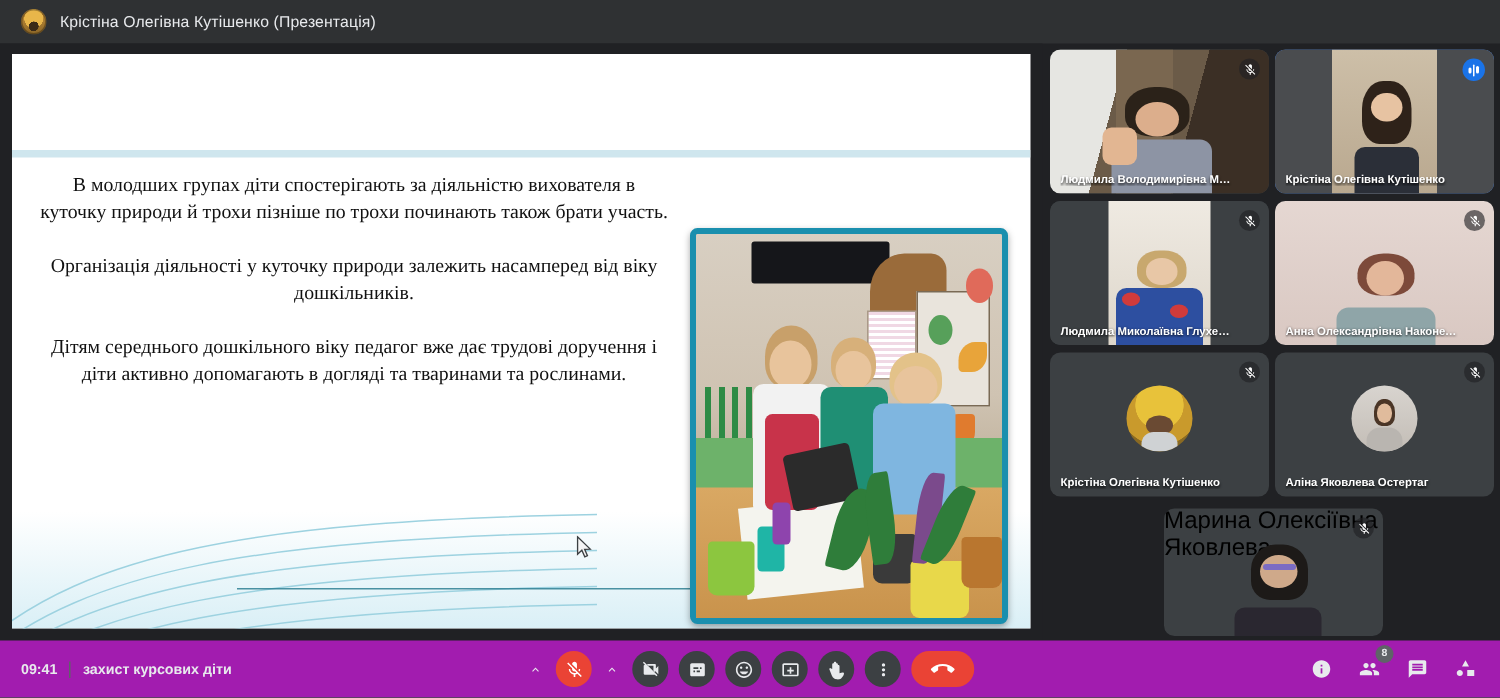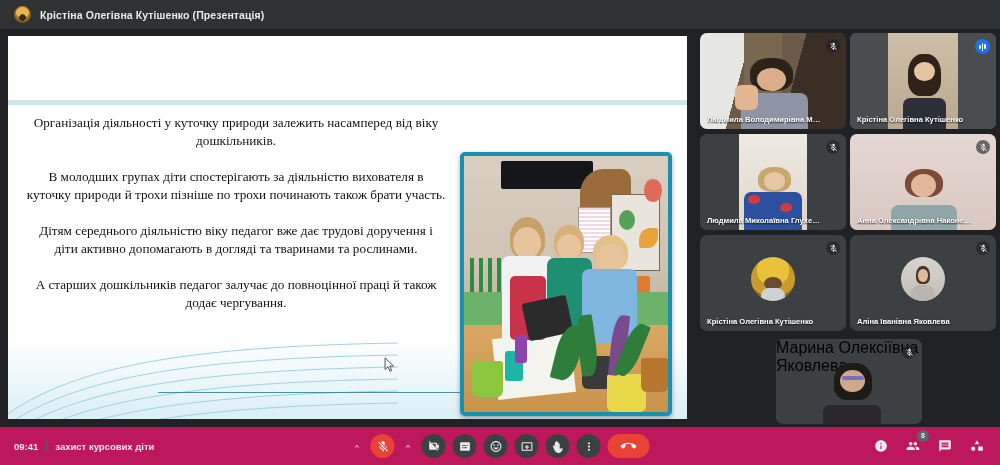--- a/index.html
+++ b/index.html
@@ -11,21 +11,21 @@
   
   #topbar { position:absolute; left:0; top:0; width:1000px; height:29px;
     background:#2f3133; display:flex; align-items:center; padding-left:14px; }
   #topbar .pres-chip { display:flex; align-items:center; gap:9px; }
   .tb-avatar { width:17px; height:17px; border-radius:50%;
     background:
       radial-gradient(circle at 50% 68%, #3a2a18 0 22%, transparent 23%),
       radial-gradient(circle at 50% 38%, #e8b64a 0 46%, transparent 47%),
       linear-gradient(#c9933a,#8a6527);
     box-shadow:inset 0 0 0 1px rgba(0,0,0,.3); }
-  .tb-title { color:#e8eaed; font-size:10.5px; font-weight:bold; letter-spacing:.1px; }
+  .tb-title { color:#e8eaed; font-size:10.5px; font-weight:normal; letter-spacing:.1px; }
 
   
   #stage { position:absolute; left:0; top:29px; width:695px; height:398px; background:#202124; }
 
   
   #slide { position:absolute; left:8px; top:7px; width:679px; height:383px;
     background:#ffffff; overflow:hidden; }
   .slide-header { position:absolute; left:0; top:0; width:679px; height:64px;
     background:#0c87a8; display:flex; align-items:center; justify-content:center; }
   .slide-header-under { position:absolute; left:0; top:64px; width:679px; height:5px;
@@ -97,21 +97,21 @@
   .avatar-circle { position:absolute; left:50%; top:46%; transform:translate(-50%,-50%);
     width:44px; height:44px; border-radius:50%; overflow:hidden; }
   .tile-pillar { position:absolute; top:0; bottom:0; }
 
   
   #self-tile { position:absolute; left:776px; top:339px; width:146px; height:85px;
     background:#3c4043; border-radius:7px; overflow:hidden; }
 
   
   #bottombar { position:absolute; left:0; bottom:0; width:1000px; height:38px;
-    background:#be185d; display:flex; align-items:center; }
+    background:#a21caf; display:flex; align-items:center; }
   #meetinfo { position:absolute; left:14px; display:flex; align-items:center;
     gap:8px; color:#e8eaed; font-size:9.5px; font-weight:bold; }
   #meetinfo .sep { width:1px; height:11px; background:#5f6368; }
 
   #controls { position:absolute; left:50%; transform:translateX(-50%);
     display:flex; align-items:center; gap:7px; }
   .ctl { width:24px; height:24px; border-radius:50%; background:#3c4043;
     display:flex; align-items:center; justify-content:center; cursor:pointer; }
   .ctl.red { background:#ea4335; }
   .ctl svg { width:13px; height:13px; fill:#e8eaed; }
@@ -160,24 +160,23 @@
           <path d="M-10,140 C60,82 170,60 400,56"></path>
           <path d="M-10,150 C60,94 170,72 400,68"></path>
           <path d="M-10,160 C60,106 170,84 400,80"></path>
           <path d="M-10,170 C60,118 170,96 400,92"></path>
           <path d="M-10,180 C60,130 170,108 400,104"></path>
         </g>
       </svg>
       <div class="hline"></div>
 
       <div class="slide-body">
+        <p class="para">В молодших групах діти спостерігають за діяльністю вихователя в куточку природи й трохи пізніше по трохи починають також брати участь.</p>
         <p class="para">Організація діяльності у куточку природи залежить насамперед від віку дошкільників.</p>
-        <p class="para">В молодших групах діти спостерігають за діяльністю вихователя в куточку природи й трохи пізніше по трохи починають також брати участь.</p>
-        <p class="para">Дітям середнього діяльністю віку педагог вже дає трудові доручення і діти активно допомагають в догляді та тваринами та рослинами.</p>
-        <p class="para">А старших дошкільників педагог залучає до повноцінної праці й також додає чергування.</p>
+        <p class="para">Дітям середнього дошкільного віку педагог вже дає трудові доручення і діти активно допомагають в догляді та тваринами та рослинами.</p>
       </div>
 
       <div id="photo">
         <div class="room-wall"></div>
         <div class="tv"></div>
         <div class="tree"></div>
         <div class="board"></div>
         <div class="chart"></div>
         <div class="leafdec" style="left:78%;top:47%;width:13%;height:10%;background:#e07b2e;"></div>
         <div class="leafdec" style="left:86%;top:28%;width:9%;height:8%;background:#e8a43a;"></div>
@@ -303,21 +302,21 @@
       <div class="avatar-circle" style="background:linear-gradient(180deg,#d8d4cf,#c3bdb6);">
         <div style="position:absolute;left:34%;top:20%;width:32%;height:42%;border-radius:46% 46% 36% 36%;background:#4a3526;"></div>
         <div style="position:absolute;left:39%;top:28%;width:22%;height:28%;border-radius:50%;background:#e0bb9c;"></div>
         <div style="position:absolute;left:22%;top:64%;width:56%;height:36%;border-radius:9px 9px 0 0;background:#b9b5b0;"></div>
       </div>
       <div class="mute-badge">
         <svg viewBox="0 0 24 24">
             <path d="M19 11h-1.7c0 .74-.16 1.43-.43 2.05l1.23 1.23c.56-.98.9-2.09.9-3.28zM15 11.16V5c0-1.66-1.34-3-3-3S9 3.34 9 5v.18l6 5.98zM4.27 3L3 4.27l6 6V11c0 1.66 1.33 3 3 3 .22 0 .44-.03.65-.08l1.66 1.66c-.71.33-1.5.52-2.31.52-2.76 0-5.3-2.1-5.3-5.1H5c0 3.41 2.72 6.23 6 6.72V21h2v-3.28c.91-.13 1.77-.45 2.54-.9L19.73 21 21 19.73 4.27 3z"></path>
           </svg>
       </div>
-      <div class="name">Аліна Іванівна Яковлева</div>
+      <div class="name">Аліна Яковлева Остертаг</div>
     </div>
   </div>
 
   <div id="self-tile">
     <div class="vid" style="background:radial-gradient(circle at 8% 30%, #cfcfcf 0 7%, #2a2a2e 34%, #141416 100%);">
       <div style="position:absolute;left:40%;top:28%;width:26%;height:44%;border-radius:44% 44% 34% 34%;background:#1d1a18;"></div>
       <div style="position:absolute;left:44%;top:36%;width:17%;height:26%;border-radius:50%;background:#cfa98a;"></div>
       <div style="position:absolute;left:45%;top:44%;width:15%;height:4%;border-radius:2px;background:#7b6cc4;"></div>
       <div style="position:absolute;left:32%;top:78%;width:40%;height:22%;border-radius:7px 7px 0 0;background:#2a2730;"></div>
     </div>

